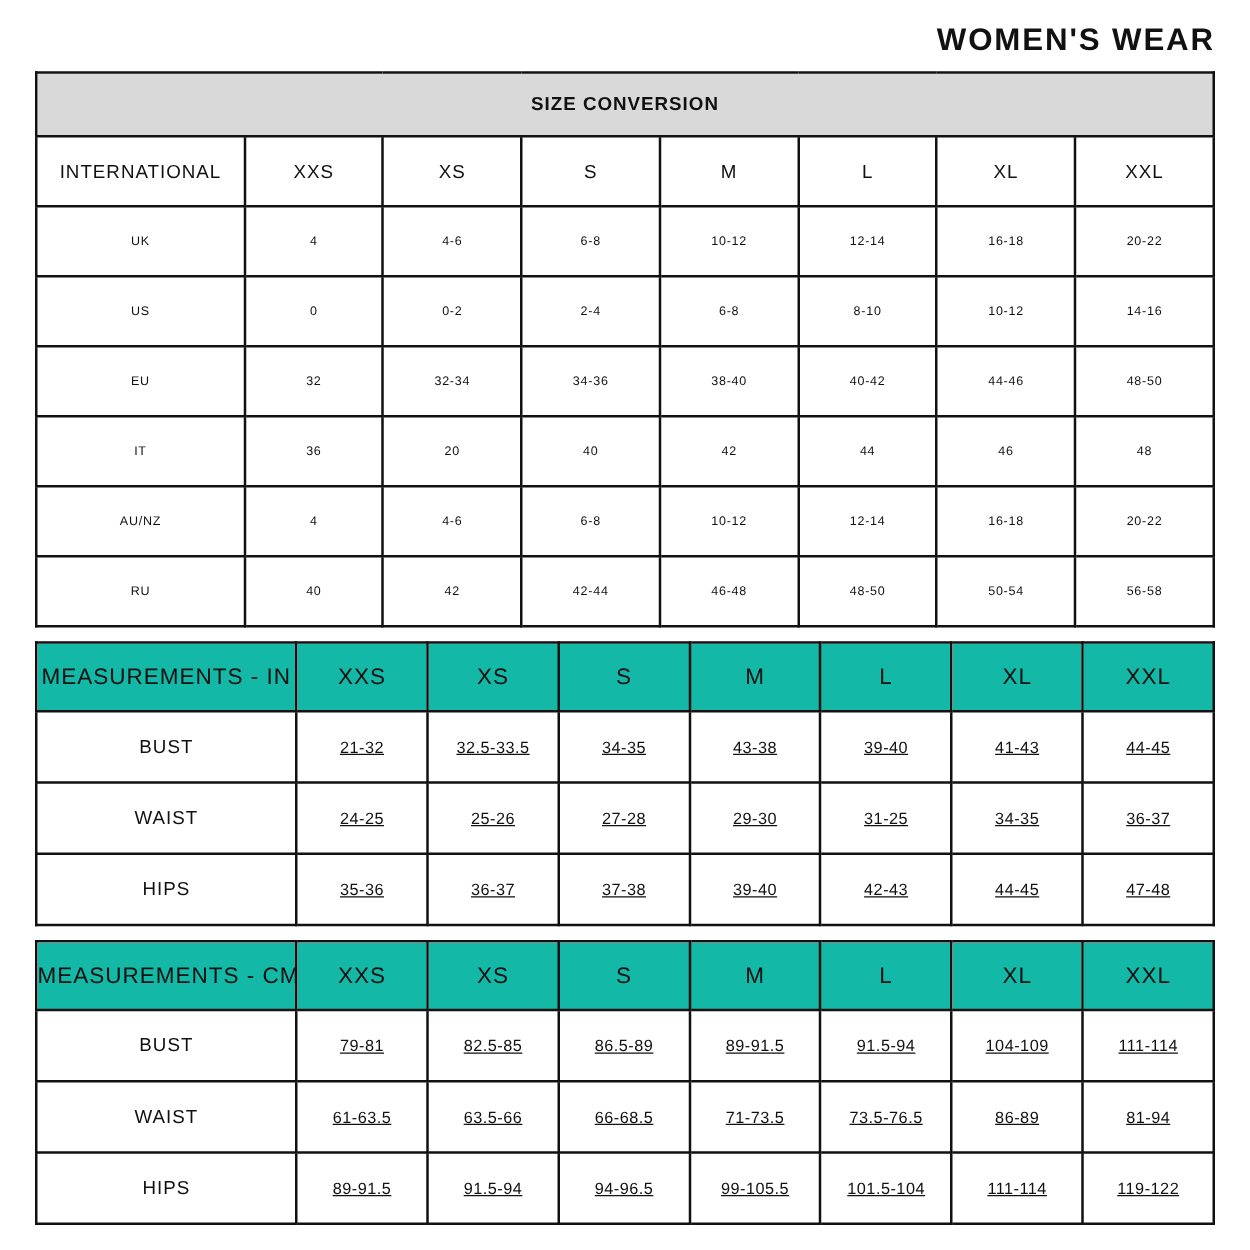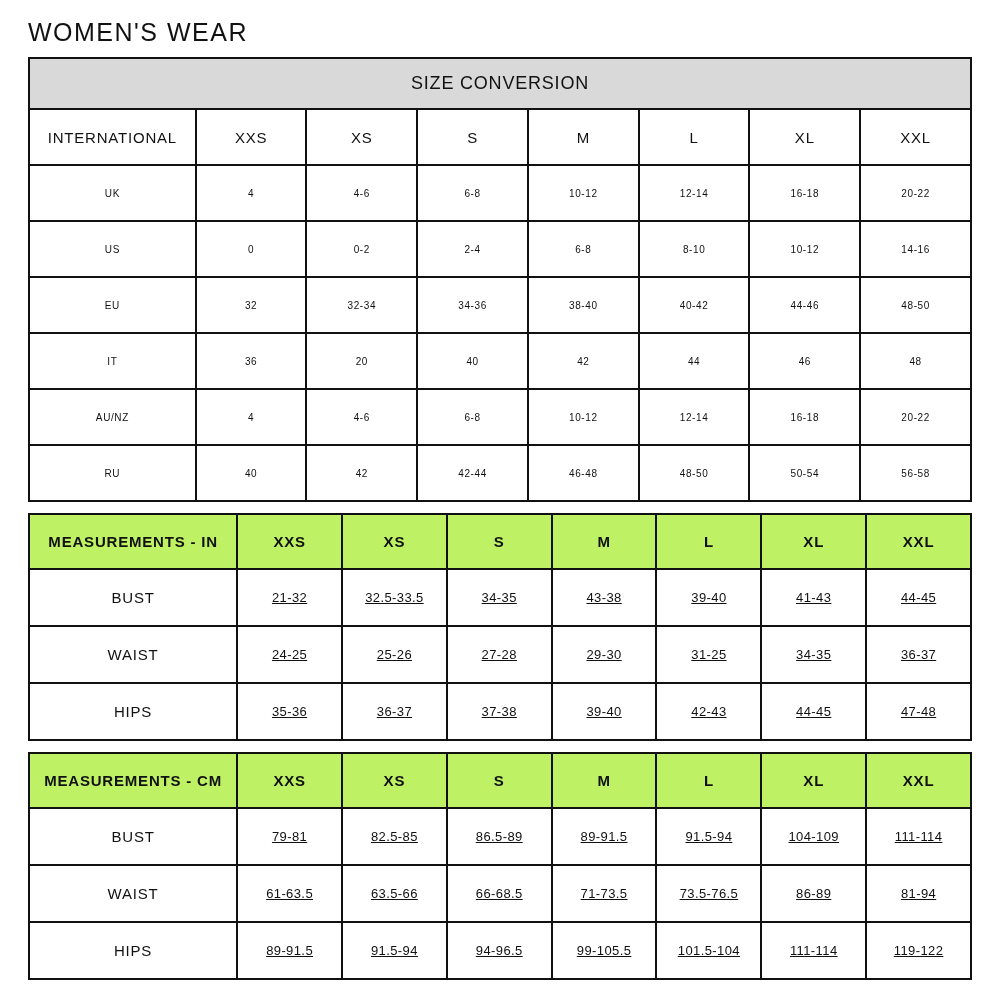--- a/index.html
+++ b/index.html
@@ -4,23 +4,23 @@
 <style>
   * { margin: 0; padding: 0; box-sizing: border-box; }
   html, body { background: #ffffff; }
   body {
     width: 1000px; height: 1000px;
     font-family: "Liberation Sans", "DejaVu Sans", sans-serif;
     color: #111111;
   }
   .page { width: 1000px; height: 1000px; padding: 14px 28px 0 28px; background: #ffffff; }
   .page-title {
-    text-align: left;
+    text-align: right;
     font-size: 25px;
-    font-weight: 400;
+    font-weight: 700;
     letter-spacing: 1.5px;
     color: #111111;
     height: 43px;
     line-height: 36px;
   }
   table.tbl {
     width: 100%;
     border-collapse: collapse;
     table-layout: fixed;
   }
@@ -29,33 +29,33 @@
     text-align: center;
     vertical-align: middle;
     color: #111111;
     background: #ffffff;
     overflow: hidden;
     white-space: nowrap;
   }
   
   .t1 .full-header td {
     background: #d9d9d9;
-    font-weight: 400;
-    font-size: 18px;
+    font-weight: 700;
+    font-size: 15px;
     letter-spacing: 0.8px;
     height: 51px;
   }
   .t1 td { font-size: 10px; letter-spacing: 0.6px; height: 56px; }
   .t1 .intl-row td { font-size: 15px; letter-spacing: 0.8px; }
   
   .tm { margin-top: 11px; }
   .tm .head-row td {
-    background: #bef264;
-    font-weight: 700;
-    font-size: 15px;
+    background: #14b8a6;
+    font-weight: 400;
+    font-size: 18px;
     letter-spacing: 0.8px;
     height: 55px;
   }
   .tm td { height: 57px; }
   .tm .label-cell { font-size: 15px; letter-spacing: 0.8px; }
   .tm .val-cell { font-size: 13px; letter-spacing: 0.4px; text-decoration: underline; }
 </style>
 </head>
 <body>
 

